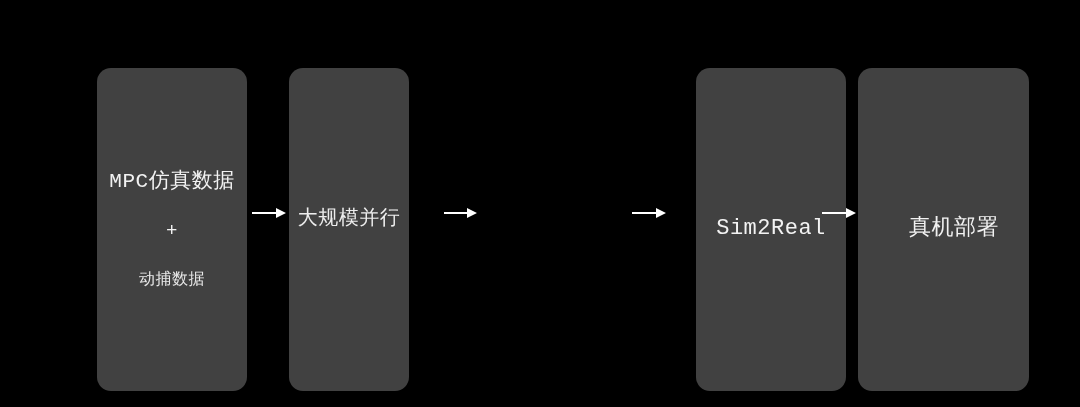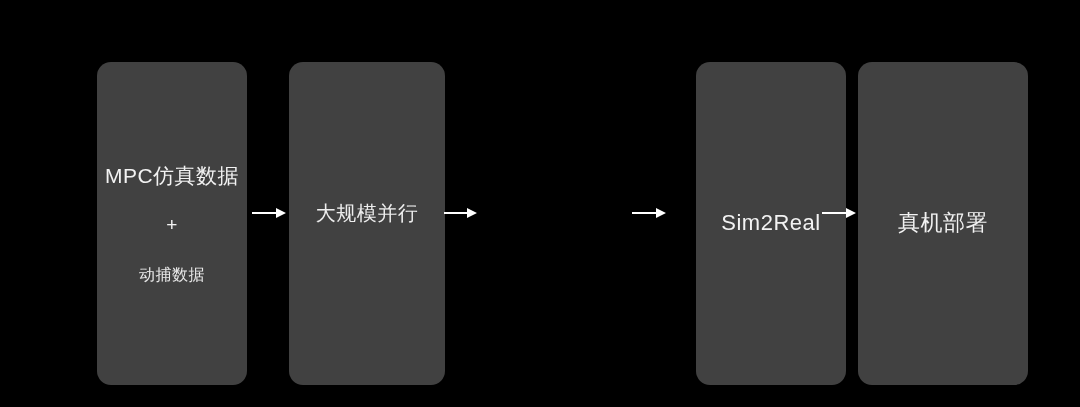--- a/index.html
+++ b/index.html
@@ -10,54 +10,55 @@
   #canvas {
     position: relative;
     width: 1080px;
     height: 407px;
     background: #000000;
     overflow: hidden;
     font-family: "Liberation Sans", "DejaVu Sans", sans-serif;
   }
   .stage {
     position: absolute;
-    top: 62px;
+    top: 68px;
     height: 323px;
     background: #414141;
     border-radius: 14px;
     display: flex;
     flex-direction: column;
     align-items: center;
     justify-content: center;
+    font-family: Liberation Mono, monospace;
   }
   .stage-label {
     color: #f2f2f2;
     font-size: 21px;
     line-height: 1.2;
     letter-spacing: 0.5px;
     text-align: center;
     white-space: nowrap;
   }
   
   #stage-1 { left: 97px; width: 150px; }
   #stage-1 .stage-label.l1 { margin-bottom: 26px; }
   #stage-1 .stage-label.plus { font-size: 19px; margin-bottom: 28px; }
   #stage-1 .stage-label.l3 { font-size: 16px; color: #e8e8e8; }
   
-  #stage-2 { left: 289px; width: 156px; }
+  #stage-2 { left: 289px; width: 120px; }
   #stage-2 .stage-label { font-size: 20px; color: #ededed; }
   #stage-2 .stage-label.l1 { margin-bottom: 22px; }
   
   #stage-3 { left: 480px; width: 147px; }
   #stage-3 .stage-label { font-size: 22px; }
   
   #stage-4 { left: 668px; width: 150px; margin-left: 28px; }
   #stage-4 .stage-label { font-size: 22px; }
   
-  #stage-5 { left: 858px; width: 170px; }
+  #stage-5 { left: 858px; width: 150px; padding-left: 21px; }
   #stage-5 .stage-label { font-size: 22px; }
 
   
   .arrow {
     position: absolute;
     top: 205px;
     height: 16px;
     display: flex;
     align-items: center;
   }

